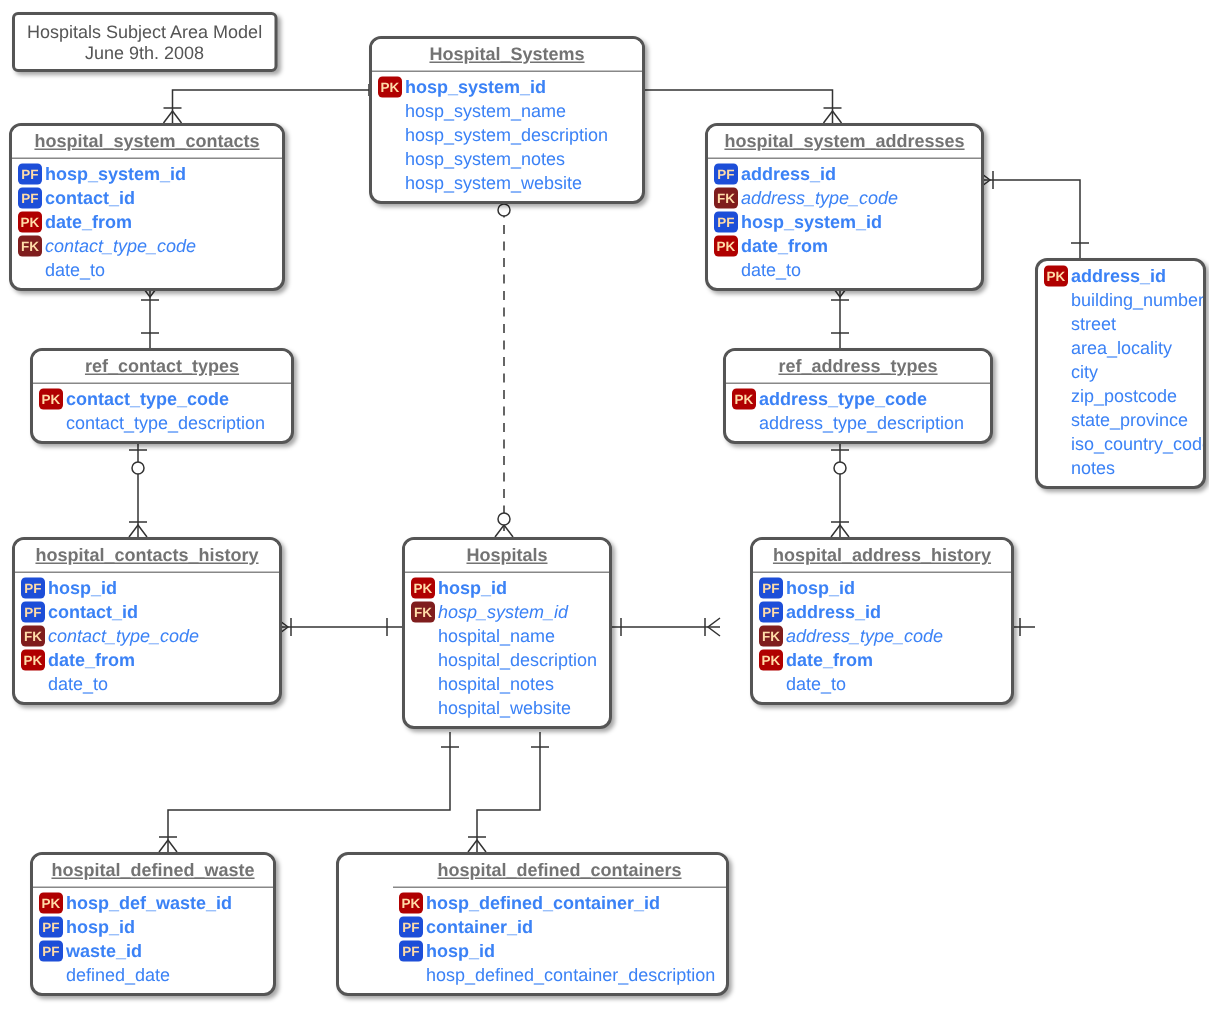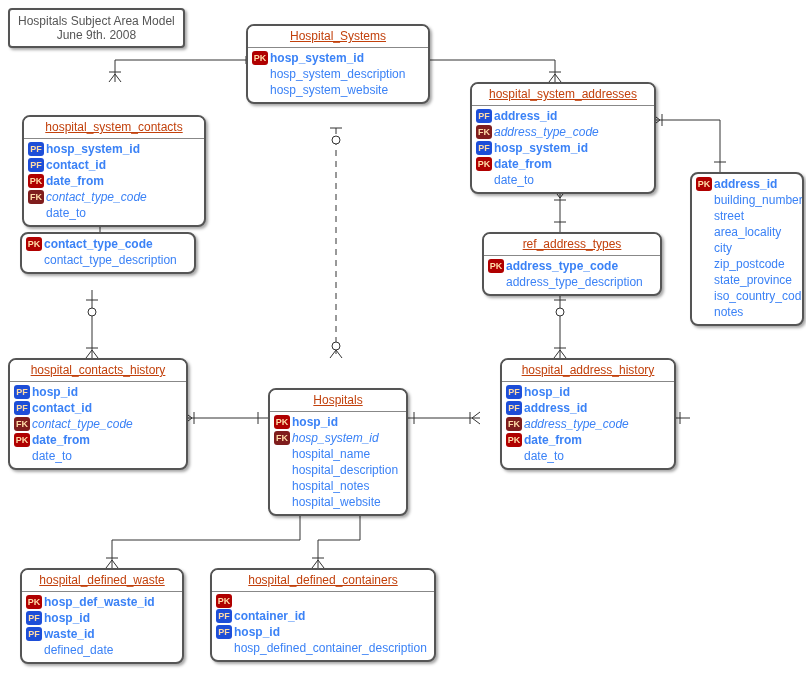--- a/index.html
+++ b/index.html
@@ -25,22 +25,22 @@
   .entity {
     position: absolute;
     background: #fff;
     border: 2px solid #555;
     border-radius: 8px;
     box-shadow: 2px 2px 3px rgba(0,0,0,0.35);
     overflow: hidden;
   }
   .entity .hdr {
     background: #fff;
-    color: #c2410c;
-    font-weight: normal;
+    color: #737373;
+    font-weight: bold;
     text-align: center;
     text-decoration: underline;
     padding: 3px 4px 4px 4px;
     border-bottom: 1px solid #888;
     white-space: nowrap;
   }
   .entity .fields { padding: 2px 4px 4px 4px; }
   .row {
     display: flex;
     align-items: center;
@@ -150,29 +150,37 @@
 
   <div id="E_hospital_systems" class="entity" style="left:246px; top:24px;  width:180px;">
       <div class="hdr">Hospital_Systems</div>
       <div class="fields">
         <div class="row">
           <span class="badge pk">PK</span>
           <span class="fname bold">hosp_system_id</span>
         </div>
         <div class="row">
           <span class="badge none"></span>
+          <span class="fname">hosp_system_name</span>
+        </div>
+        <div class="row">
+          <span class="badge none"></span>
           <span class="fname">hosp_system_description</span>
         </div>
         <div class="row">
           <span class="badge none"></span>
+          <span class="fname">hosp_system_notes</span>
+        </div>
+        <div class="row">
+          <span class="badge none"></span>
           <span class="fname">hosp_system_website</span>
         </div>
       </div>
     </div>
-  <div id="E_hospital_system_contacts" class="entity" style="left:22px;  top:82px;  width:180px;margin-top:33px;">
+  <div id="E_hospital_system_contacts" class="entity" style="left:6px;  top:82px;  width:180px;">
       <div class="hdr">hospital_system_contacts</div>
       <div class="fields">
         <div class="row">
           <span class="badge pf">PF</span>
           <span class="fname bold">hosp_system_id</span>
         </div>
         <div class="row">
           <span class="badge pf">PF</span>
           <span class="fname bold">contact_id</span>
         </div>
@@ -184,20 +192,21 @@
           <span class="badge fk">FK</span>
           <span class="fname italic">contact_type_code</span>
         </div>
         <div class="row">
           <span class="badge none"></span>
           <span class="fname">date_to</span>
         </div>
       </div>
     </div>
   <div id="E_ref_contact_types" class="entity" style="left:20px;  top:232px; width:172px;">
+      <div class="hdr">ref_contact_types</div>
       <div class="fields">
         <div class="row">
           <span class="badge pk">PK</span>
           <span class="fname bold">contact_type_code</span>
         </div>
         <div class="row">
           <span class="badge none"></span>
           <span class="fname">contact_type_description</span>
         </div>
       </div>
@@ -220,21 +229,21 @@
         <div class="row">
           <span class="badge pk">PK</span>
           <span class="fname bold">date_from</span>
         </div>
         <div class="row">
           <span class="badge none"></span>
           <span class="fname">date_to</span>
         </div>
       </div>
     </div>
-  <div id="E_hospitals" class="entity" style="left:268px; top:358px; width:136px;margin-top:30px;">
+  <div id="E_hospitals" class="entity" style="left:268px; top:358px; width:136px;">
       <div class="hdr">Hospitals</div>
       <div class="fields">
         <div class="row">
           <span class="badge pk">PK</span>
           <span class="fname bold">hosp_id</span>
         </div>
         <div class="row">
           <span class="badge fk">FK</span>
           <span class="fname italic">hosp_system_id</span>
         </div>
@@ -373,25 +382,26 @@
         <div class="row">
           <span class="badge pf">PF</span>
           <span class="fname bold">waste_id</span>
         </div>
         <div class="row">
           <span class="badge none"></span>
           <span class="fname">defined_date</span>
         </div>
       </div>
     </div>
-  <div id="E_hospital_defined_containers" class="entity" style="left:210px; top:568px; width:222px;">
+  <div id="E_hospital_defined_containers" class="entity" style="left:224px; top:568px; width:222px;padding-left:36px;">
       <div class="hdr">hospital_defined_containers</div>
       <div class="fields">
         <div class="row">
           <span class="badge pk">PK</span>
+          <span class="fname bold">hosp_defined_container_id</span>
         </div>
         <div class="row">
           <span class="badge pf">PF</span>
           <span class="fname bold">container_id</span>
         </div>
         <div class="row">
           <span class="badge pf">PF</span>
           <span class="fname bold">hosp_id</span>
         </div>
         <div class="row">

